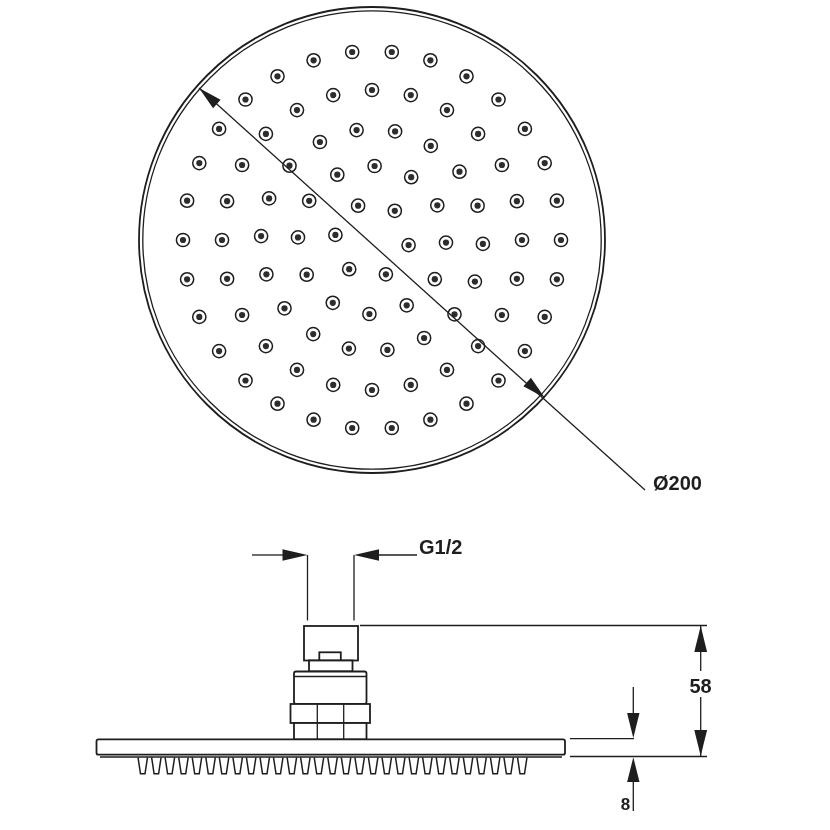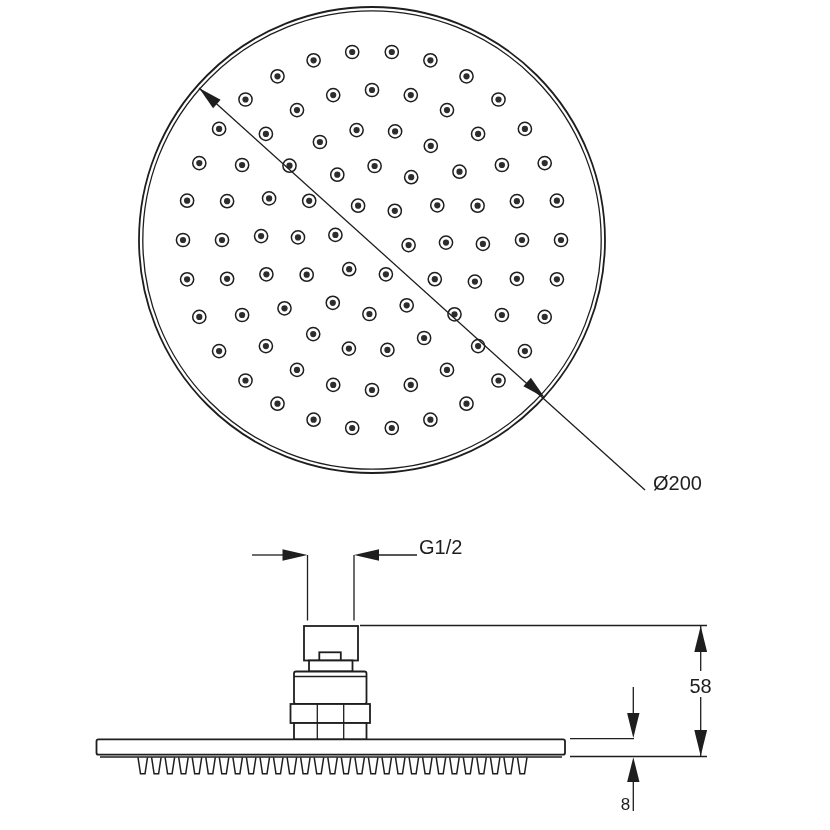--- a/index.html
+++ b/index.html
@@ -1,21 +1,21 @@
 <!DOCTYPE html>
 <html style="--line: #1e1e1e; --dot: #2d2d2d; --bg: #ffffff;"><head>
 <meta charset="utf-8">
 <style>
   :root{
     --line:#1e1e1e;
     --dot:#2d2d2d;
     --bg:#ffffff;
   }
   html,body{margin:0;padding:0;background:var(--bg);}
-  .canvas{position:relative;width:830px;height:830px;background:var(--bg);overflow:hidden;}
+  .canvas{position:relative;width:830px;height:830px;background:var(--bg);overflow:hidden;font-weight:bold;}
   svg{display:block;}
   
   .ln{fill:none;stroke:var(--line);stroke-width:1.8;}
   .ln-thin{fill:none;stroke:var(--line);stroke-width:1.3;}
   .solid{fill:#ffffff;stroke:var(--line);stroke-width:1.8;}
   
   .dim{fill:none;stroke:var(--line);stroke-width:1.3;}
   .arrow{fill:var(--line);stroke:none;}
   .nz-ring{fill:#ffffff;stroke:var(--line);stroke-width:1.5;}
   .nz-dot{fill:var(--dot);stroke:none;}

